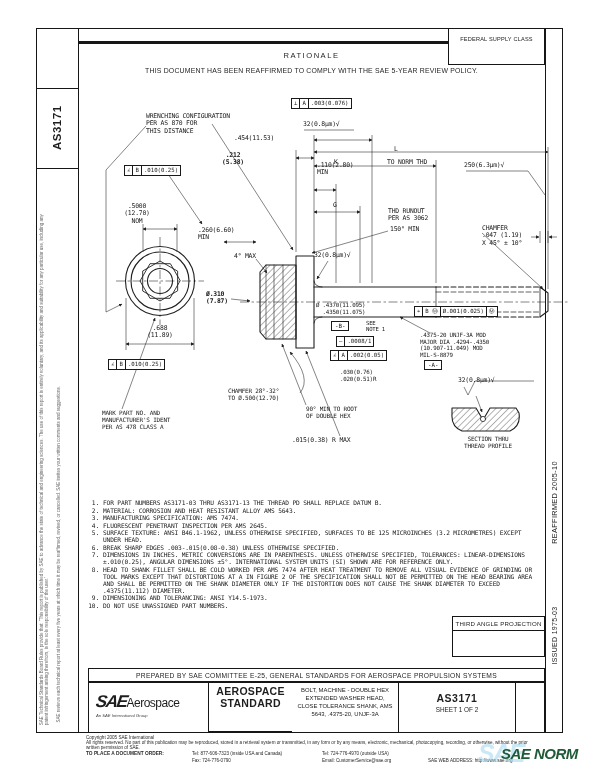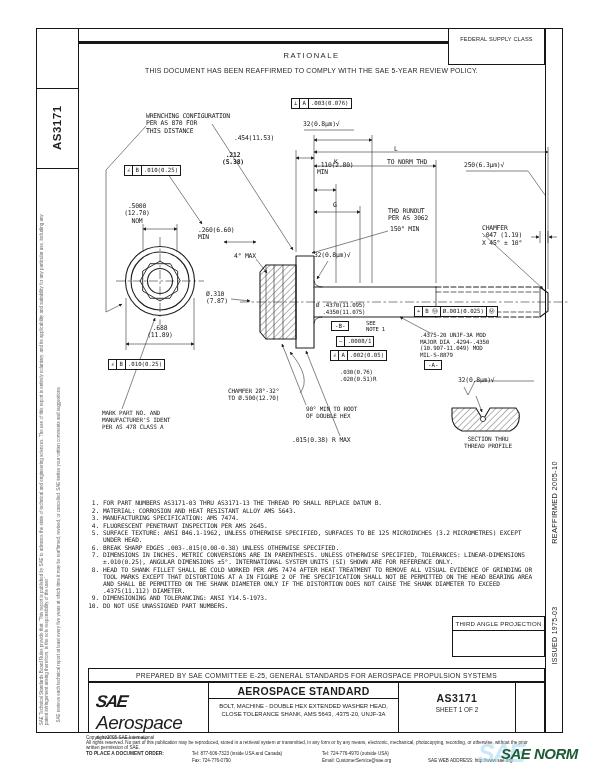--- a/index.html
+++ b/index.html
@@ -43,31 +43,31 @@
   .note{display:flex;margin-bottom:.5px}
   .nnum{width:13px;text-align:right;margin-right:4px;flex:none}
   .ntext{flex:1;max-width:436px}
   #tap-box{left:452px;top:616px;width:93px;height:15px;border:1.1px solid #161616;
            font-size:6.1px;text-align:center;padding-top:3px;letter-spacing:.2px;background:#fff}
   #tap-sub{left:452px;top:631px;width:93px;height:26px;border:1.1px solid #161616;border-top:none;background:#fff}
   #prep{left:88px;top:668px;width:457px;height:14px;border:1.2px solid #161616;
         text-align:center;font-size:6.7px;padding-top:3px;letter-spacing:.3px;background:#fff}
   #tblock{left:88px;top:682px;width:457px;height:51px;border:1.6px solid #161616;display:flex;background:#fff}
   #tb-logo{width:120px;border-right:1.2px solid #161616;padding:9px 0 0 7px}
-  #tb-center{width:190px;border-right:1.2px solid #161616;display:flex;flex-direction:column}
+  #tb-center{width:190px;border-right:1.2px solid #161616;display:flex;flex-direction:row}
   #tb-center .hd{font-weight:bold;font-size:10.5px;text-align:center;border-bottom:1.2px solid #161616;
                  padding:2px 0 1px;letter-spacing:.3px}
   #tb-center .ttl{font-size:5.9px;text-align:center;padding-top:4px;line-height:1.35;color:#222}
   #tb-num{width:117px;border-right:1.2px solid #161616;text-align:center}
   #tb-num .num{font-weight:bold;font-size:10.5px;margin-top:9px;letter-spacing:.5px}
   #tb-num .sheet{font-size:6.4px;margin-top:2px}
   #tb-right{flex:1}
   .sae-logo-sae{font-weight:bold;font-style:italic;font-size:17px;letter-spacing:-1.5px;
                 display:inline-block;transform:skewX(-8deg)}
-  .sae-logo-aero{font-style:italic;font-size:19px;letter-spacing:-.5px}
+  .sae-logo-aero{font-size:12px;letter-spacing:-.5px}
   .sae-tag{font-size:4.2px;color:#444;margin-top:1px;font-style:italic}
   #copy{left:86px;top:735px;width:474px;height:40px;font-size:4.6px;color:#2a2a2a;line-height:1.12}
   #copy span{position:absolute;white-space:nowrap}
   #c2{white-space:normal !important;width:448px}
   #c1{left:0;top:0}
   #c2{left:0;top:5px}
   #c-order{left:0;top:16px;font-weight:bold;font-size:4.8px}
   #c-tel1{left:106px;top:16px}
   #c-tel2{left:236px;top:16px}
   #c-fax{left:106px;top:23px}
@@ -209,21 +209,21 @@
     <div class="callout" style="left: 388px; top: 200px; margin-top: 8px;">THD RUNOUT
 PER AS 3062</div>
     <div class="callout" style="left: 390px; top: 226px;">150° MIN</div>
     <div class="callout" style="left: 482px; top: 205px; margin-top: 20px;">CHAMFER
 .047 (1.19)
 X 45° ± 10°</div>
     <div class="callout" style="left: 198px; top: 227px;">.260(6.60)
 MIN</div>
     <div class="callout" style="left: 234px; top: 253px;">4° MAX</div>
     <div class="callout" style="left: 314px; top: 252px;">32(0.8μm)√</div>
-    <div class="callout" style="left: 206px; top: 291px;">Ø.310
+    <div class="callout" style="left: 206px; top: 291px; font-weight: bold;">Ø.310
 (7.87)</div>
     <div class="callout" style="left: 316px; top: 302px; font-size: 5.8px;">Ø .4370(11.095)
   .4350(11.075)</div>
     <div class="callout" style="left: 366px; top: 320px; font-size: 5.6px;">SEE
 NOTE 1</div>
     <div class="callout" style="left: 340px; top: 369px; font-size: 5.8px;">.030(0.76)
 .020(0.51)R</div>
     <div class="callout" style="left: 135px; top: 325px; width: 50px; text-align: center;">.688
 (11.89)</div>
     <div class="callout" style="left: 228px; top: 388px; font-size: 6px;">CHAMFER 28°-32°

